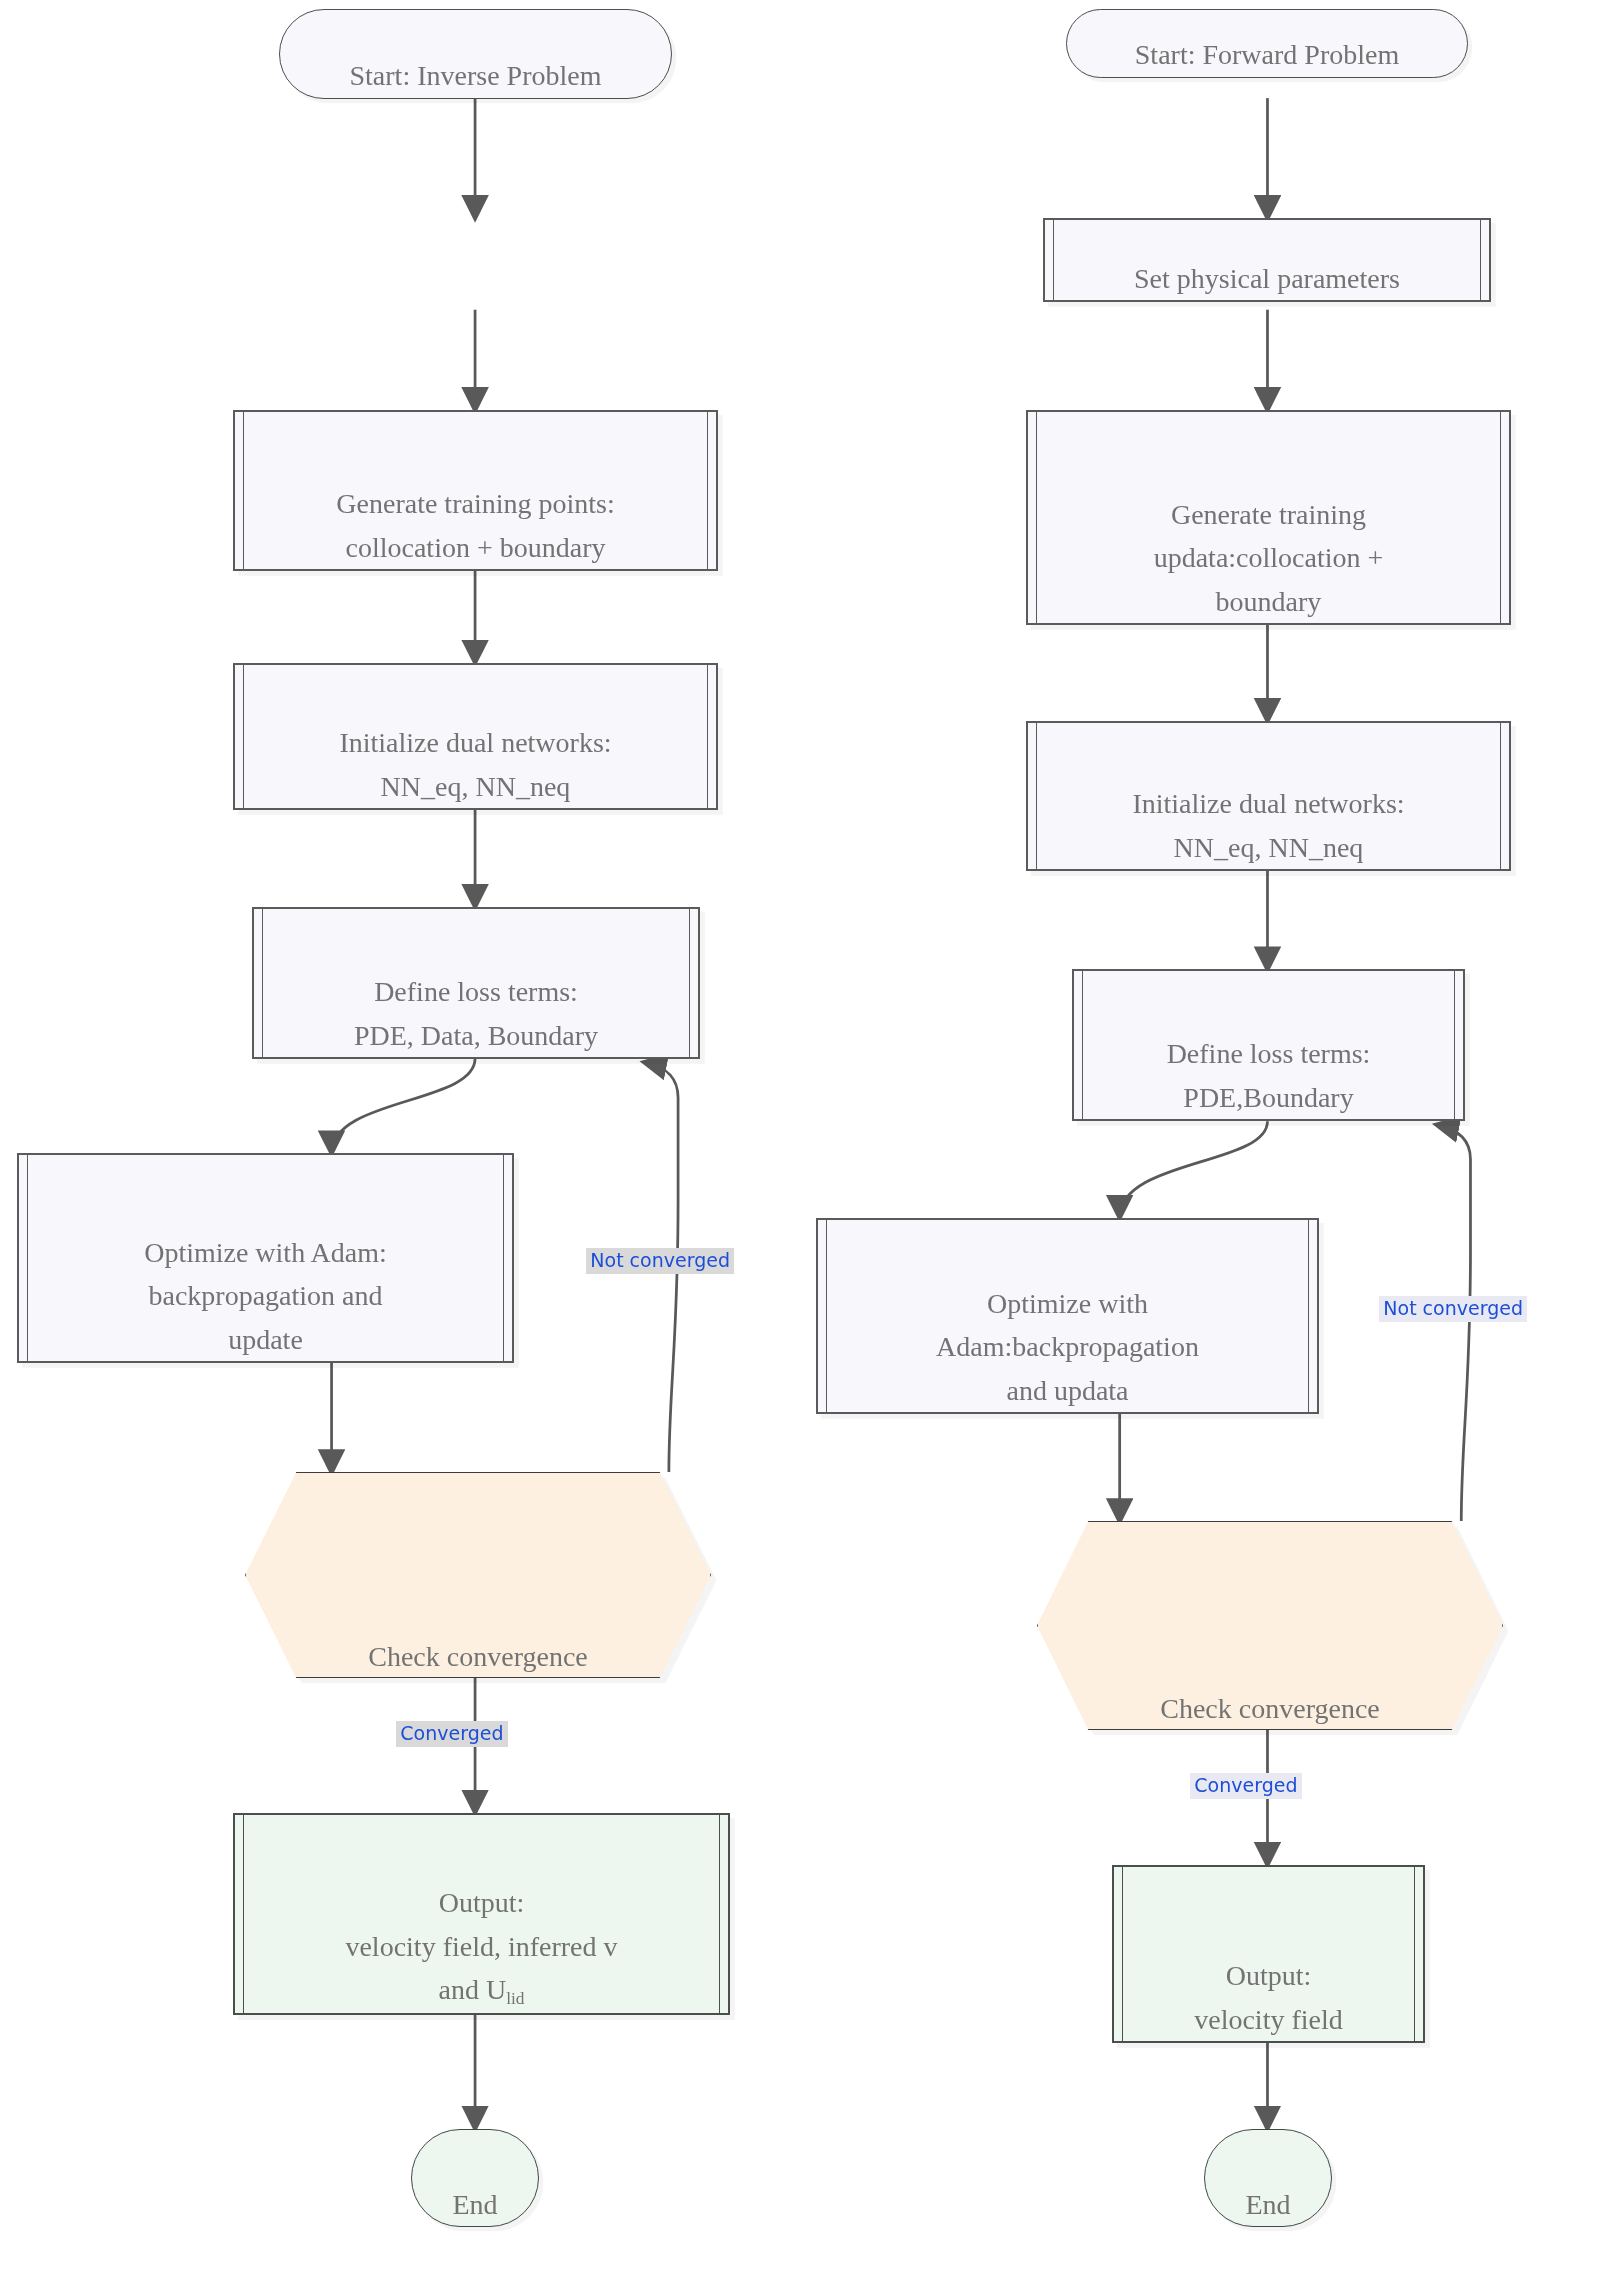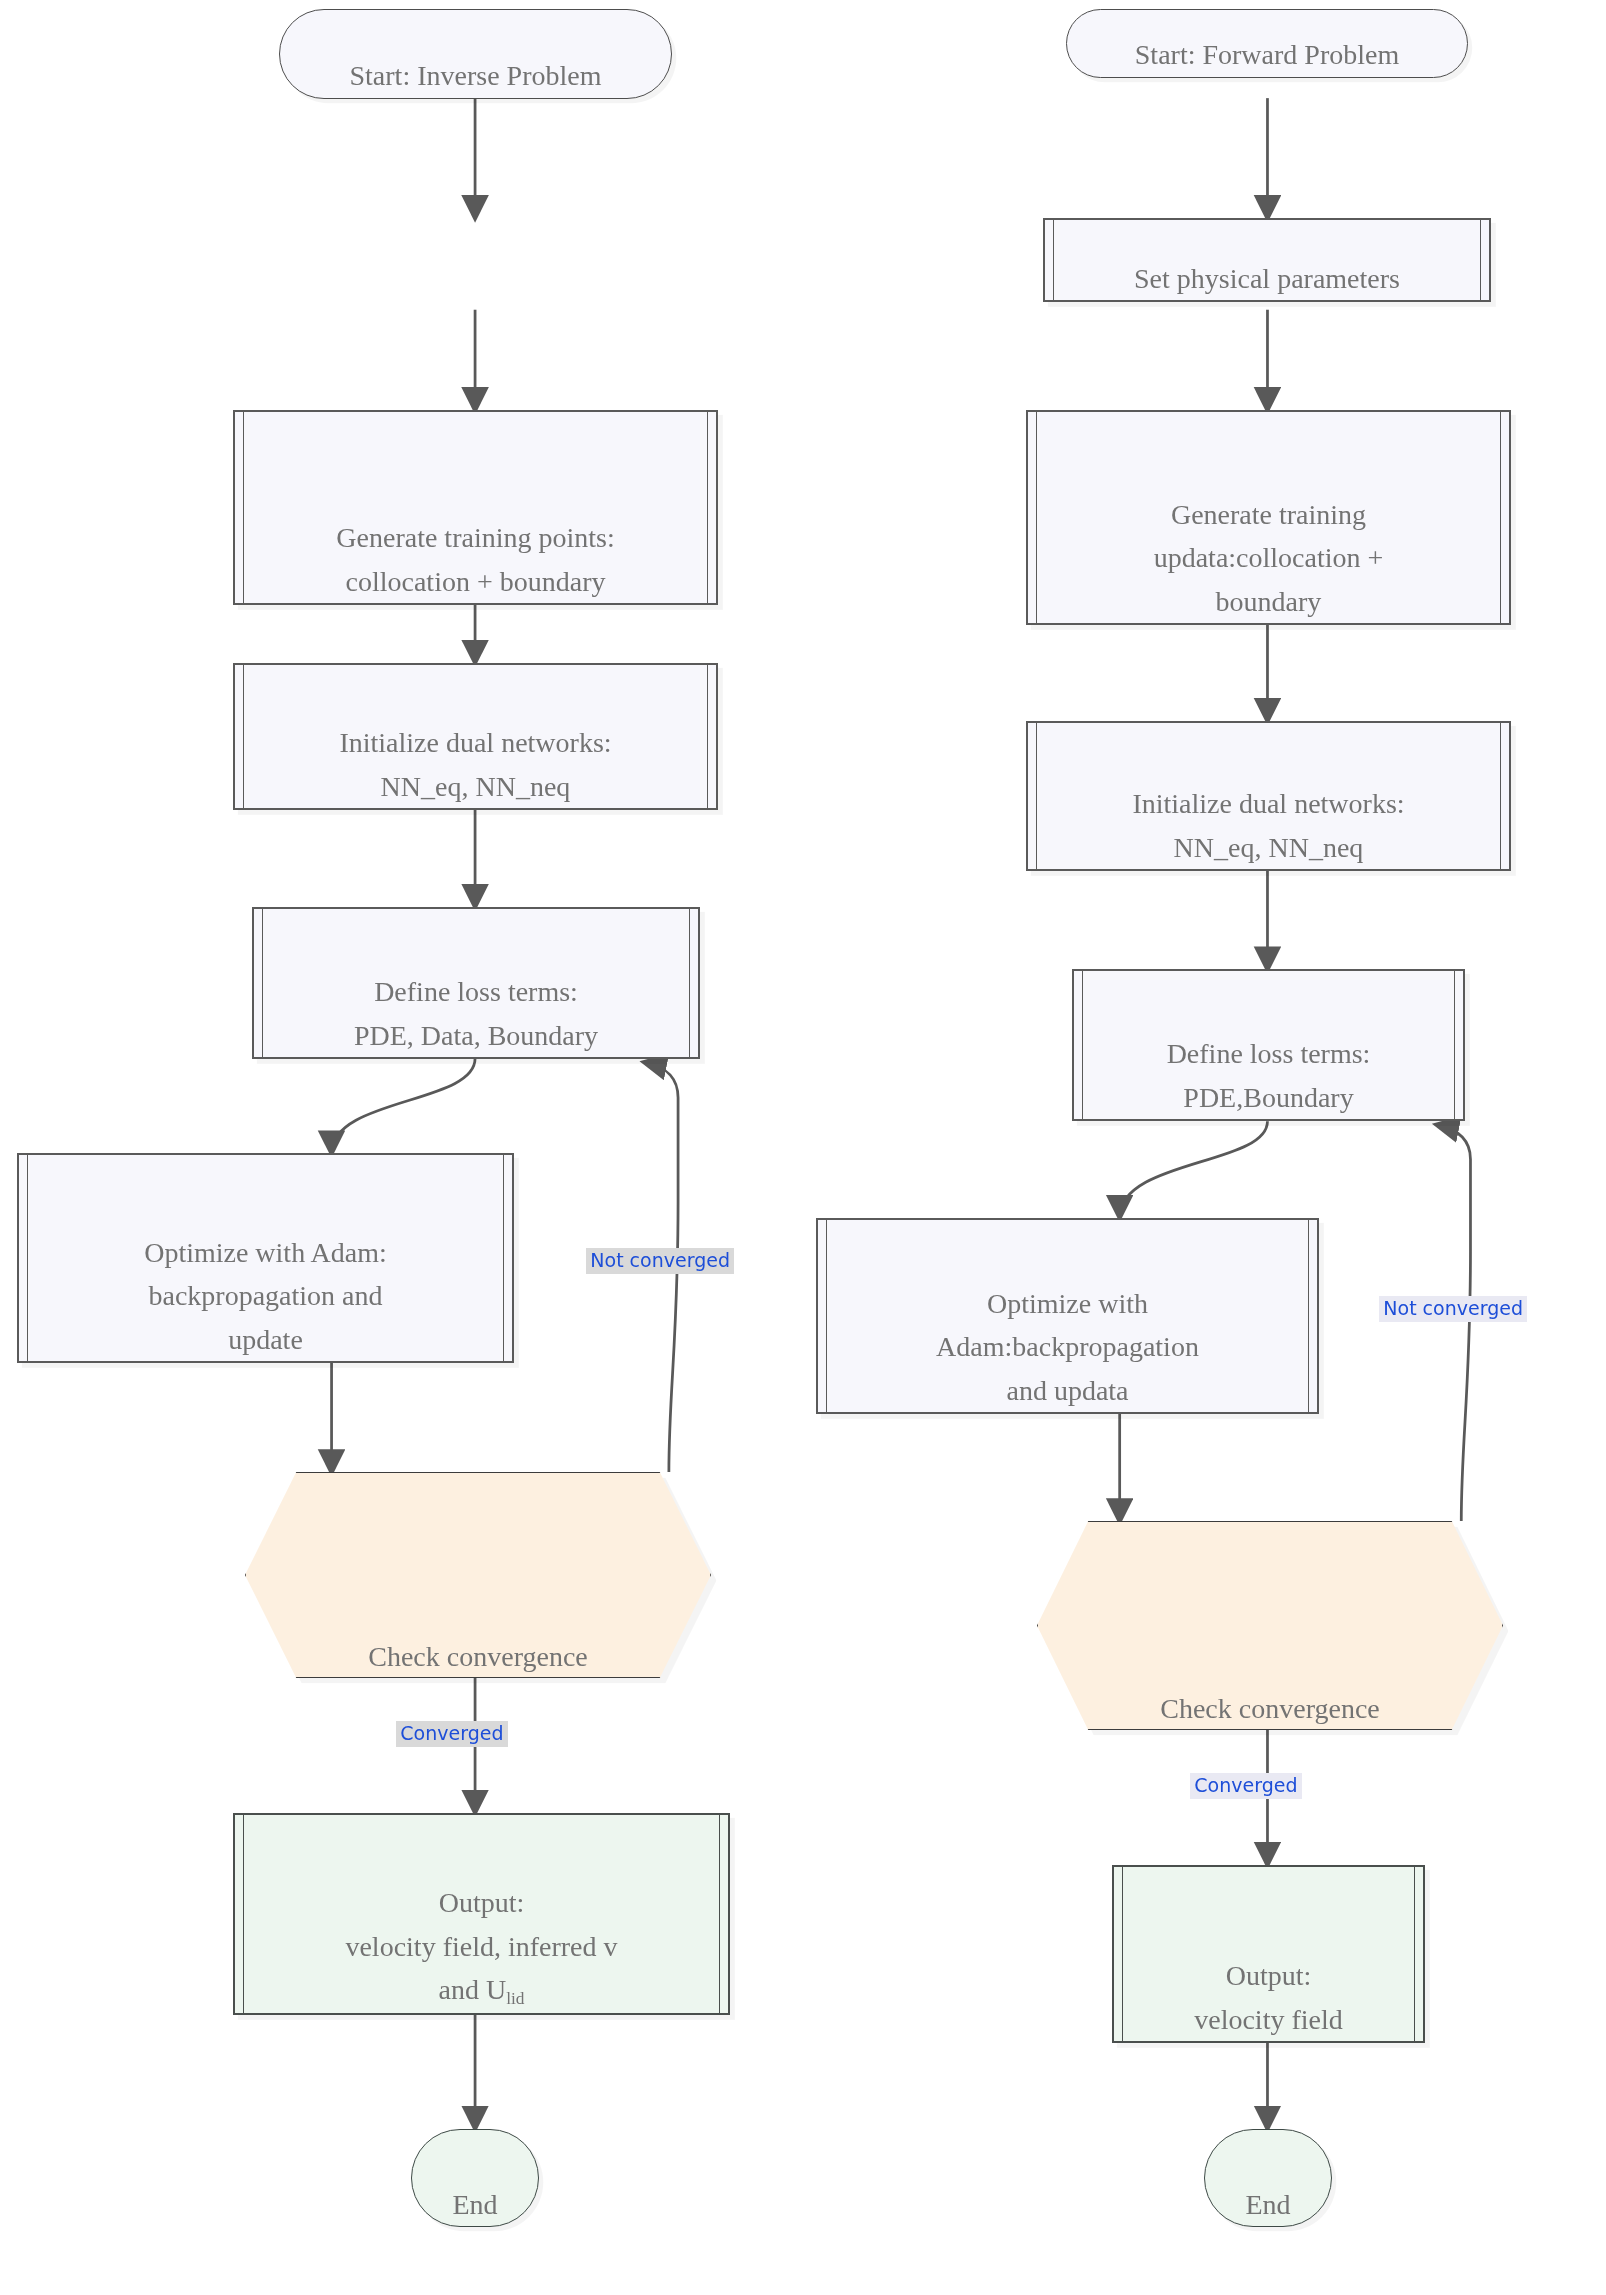--- a/index.html
+++ b/index.html
@@ -148,21 +148,21 @@
 
       <path d="M2382,2480 C2382,2350 2397,2260 2397,2040 L2397,1890 C2397,1862 2382,1842 2342,1834"></path>
     </g>
   </svg>
 
   <div class="node term" style="left:279px;top:8.6px;width:393px;height:90px;">
     <span class="txt">Start: Inverse Problem</span>
   </div>
 
 
-  <div class="node proc" style="left:233px;top:410px;width:485px;height:195px;">
+  <div class="node proc" style="left:233px;top:410px;width:485px;height:161px;">
     <span class="txt">Generate training points:
 collocation + boundary</span>
   </div>
 
   <div class="node proc" style="left:233px;top:663px;width:485px;height:147px;">
     <span class="txt">Initialize dual networks:
 NN_eq, NN_neq</span>
   </div>
 
   <div class="node proc" style="left:252px;top:907px;width:448px;height:152px;">

